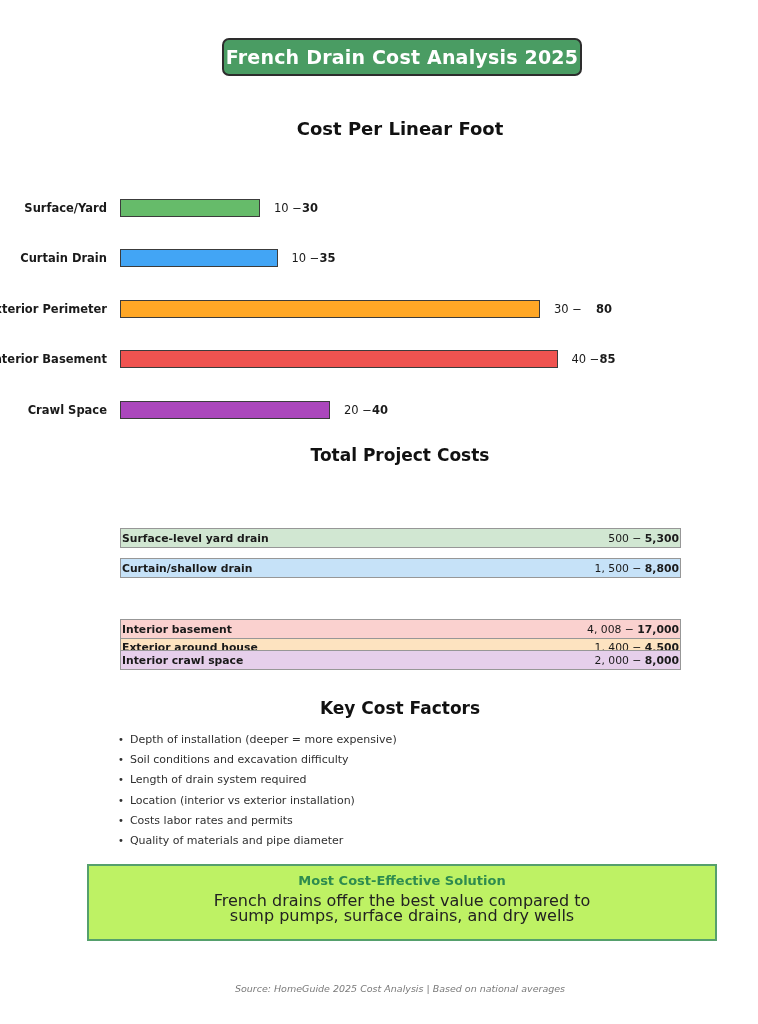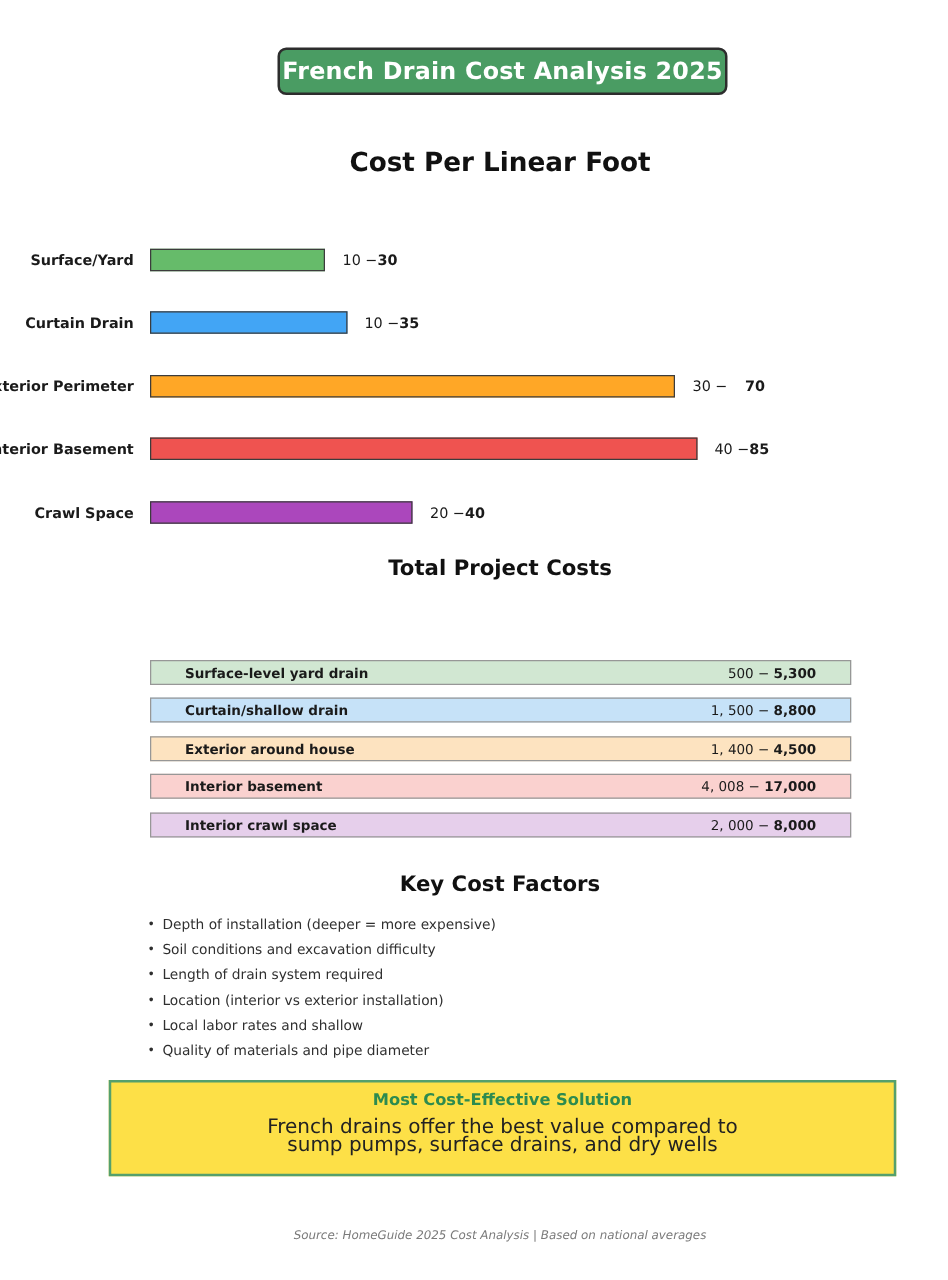--- a/index.html
+++ b/index.html
@@ -19,21 +19,21 @@
     left: 222px; top: 38px; width: 360px; height: 38px;
     background: #4a9c63;
     border: 2px solid #2d2d2d;
     border-radius: 7px;
     display: flex; align-items: center; justify-content: center;
   }
   .banner-text { color: #ffffff; font-size: 19px; font-weight: bold; letter-spacing: 0.2px; }
 
   
   .heading { left: 100px; width: 600px; text-align: center; font-weight: bold; color: #111; }
-  .chart-title { top: 118px; font-size: 21px; }
+  .chart-title { top: 118px; font-size: 18px; }
   .totals-title { top: 445px; font-size: 17px; }
   .factors-title { top: 698px; font-size: 17px; }
 
   
   .bar-row { position: absolute; left: 0; width: 758px; height: 18px; }
   .bar-row.r0 { top: 199px; } .bar-row.r1 { top: 249px; } .bar-row.r2 { top: 300px; }
   .bar-row.r3 { top: 350px; } .bar-row.r4 { top: 401px; }
   .bar-label {
     position: absolute; left: 0; top: 0; width: 107px; height: 18px;
     display: flex; align-items: center; justify-content: flex-end;
@@ -48,42 +48,42 @@
     display: flex; align-items: center;
     font-size: 11.5px; color: #1a1a1a; white-space: nowrap;
   }
   .bar-value b { font-weight: bold; }
 
   
   .total-row {
     position: absolute; left: 120px; width: 561px; height: 20px;
     border: 1px solid #979797;
     display: flex; align-items: center; justify-content: space-between;
-    padding: 0 27px;
+    padding: 0 1px;
   }
   .total-row.t0 { top: 528px; } .total-row.t1 { top: 558px; } .total-row.t2 { top: 589px; }
   .total-row.t3 { top: 619px; } .total-row.t4 { top: 650px; }
   .total-label { font-size: 10.8px; font-weight: bold; color: #1a1a1a; white-space: nowrap; }
   .total-value { font-size: 10.8px; color: #1a1a1a; white-space: nowrap; }
   .total-value b { font-weight: bold; }
 
   
   .factor {
     position: absolute; left: 118px; width: 520px; height: 16px;
     font-size: 11px; color: #2f2f2f;
     display: flex; align-items: center;
   }
   .factor .bullet { margin-right: 6px; font-size: 10px; }
   .factor.f0 { top: 731px; } .factor.f1 { top: 751px; } .factor.f2 { top: 771px; }
   .factor.f3 { top: 792px; } .factor.f4 { top: 812px; } .factor.f5 { top: 832px; }
 
   
   .solution-box {
     left: 87px; top: 864px; width: 630px; height: 77px;
-    background: #fde047;
+    background: #bef264;
     border: 2px solid #55a06c;
     text-align: center;
     padding-top: 7px;
   }
   .solution-title { font-size: 13px; font-weight: bold; color: #2e8b4f; margin-bottom: 5px; }
   .solution-line { font-size: 16px; color: #222222; line-height: 15px; }
   .solution-note { font-size: 10px; font-style: italic; color: #333333; margin-top: 3px; }
 
   
   .footer {
@@ -115,21 +115,21 @@
     <span class="bar-value" style="left: 291.5px;">
         <span>10 − </span>
         <b>35</b>
       </span>
   </div>
   <div class="bar-row r2">
     <span class="bar-label">Exterior Perimeter</span>
     <div class="bar" style="width: 420px; background: rgb(255, 167, 38);"></div>
     <span class="bar-value" style="left: 554px; gap: 14px;">
         <span>30 − </span>
-        <b>70</b>
+        <b>80</b>
       </span>
   </div>
   <div class="bar-row r3">
     <span class="bar-label">Interior Basement</span>
     <div class="bar" style="width: 437.5px; background: rgb(239, 83, 80);"></div>
     <span class="bar-value" style="left: 571.5px;">
         <span>40 − </span>
         <b>85</b>
       </span>
   </div>
@@ -147,21 +147,21 @@
 
 <div>
   <div class="total-row t0" style="background: rgb(209, 231, 210);">
     <span class="total-label">Surface-level yard drain</span>
     <span class="total-value"><span>500 − </span><b>5,300</b></span>
   </div>
   <div class="total-row t1" style="background: rgb(198, 226, 248);">
     <span class="total-label">Curtain/shallow drain</span>
     <span class="total-value"><span>1, 500 − </span><b>8,800</b></span>
   </div>
-  <div class="total-row t2" style="background: rgb(253, 227, 192);">
+  <div class="total-row t2" style="background: rgb(253, 227, 192); margin-top: 48px;">
     <span class="total-label">Exterior around house</span>
     <span class="total-value"><span>1, 400 − </span><b>4,500</b></span>
   </div>
   <div class="total-row t3" style="background: rgb(250, 209, 207);">
     <span class="total-label">Interior basement</span>
     <span class="total-value"><span>4, 008 − </span><b>17,000</b></span>
   </div>
   <div class="total-row t4" style="background: rgb(230, 207, 235);">
     <span class="total-label">Interior crawl space</span>
     <span class="total-value"><span>2, 000 − </span><b>8,000</b></span>
@@ -182,21 +182,21 @@
   <div class="factor f2">
       <span class="bullet">•</span>
       <span>Length of drain system required</span>
     </div>
   <div class="factor f3">
       <span class="bullet">•</span>
       <span>Location (interior vs exterior installation)</span>
     </div>
   <div class="factor f4">
       <span class="bullet">•</span>
-      <span>Local labor rates and shallow</span>
+      <span>Costs labor rates and permits</span>
     </div>
   <div class="factor f5">
       <span class="bullet">•</span>
       <span>Quality of materials and pipe diameter</span>
     </div>
 </div>
 
 <div class="abs solution-box">
   <div class="solution-title">Most Cost-Effective Solution</div>
   <div class="solution-line">French drains offer the best value compared to</div>

